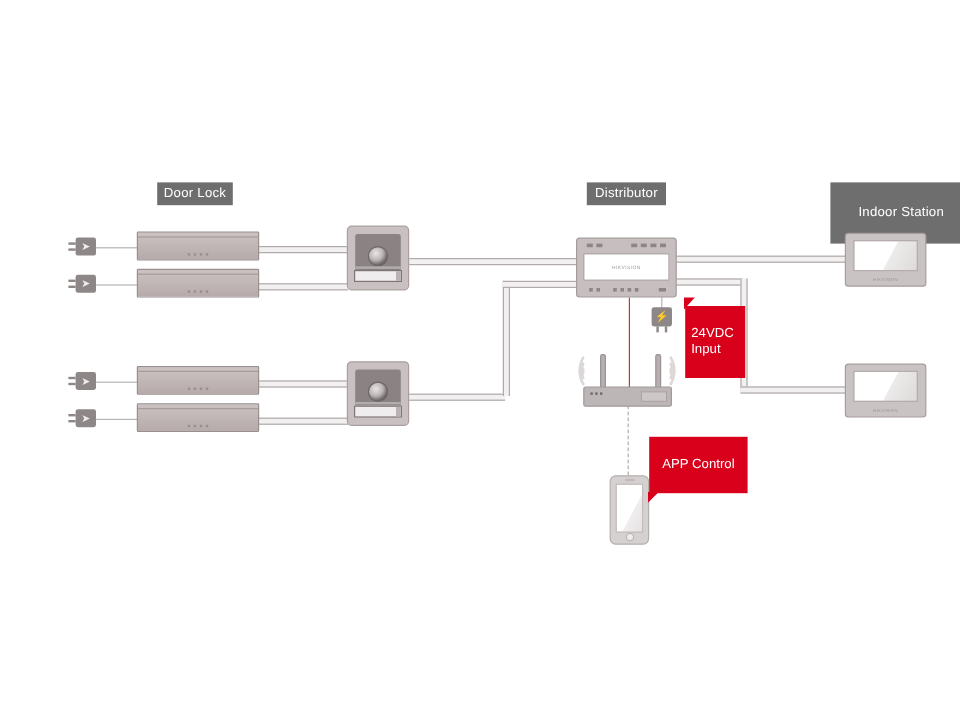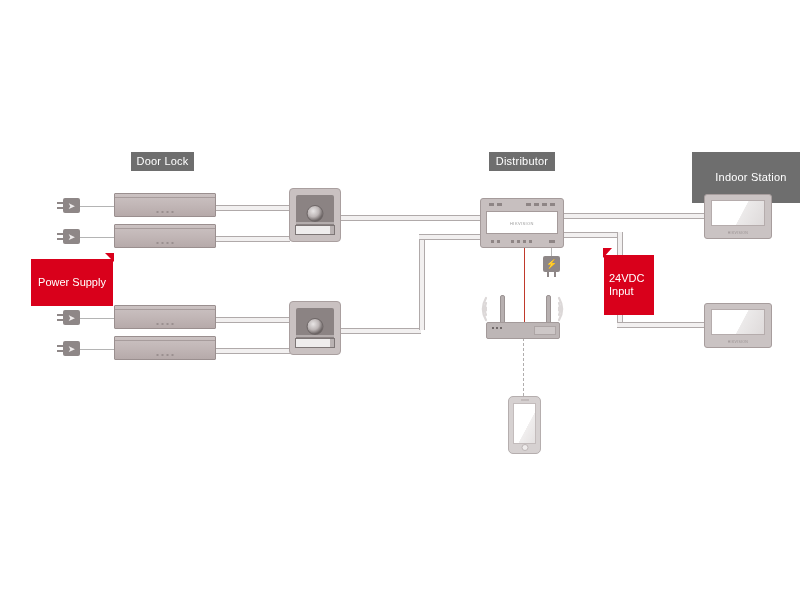--- a/index.html
+++ b/index.html
@@ -341,26 +341,26 @@
 
   <div class="shell monitor" style="left:704px;top:194px;width:68px;height:45px;">
     <span class="screen"></span>
     <span class="brand">HIKVISION</span>
   </div>
   <div class="shell monitor" style="left:704px;top:303px;width:68px;height:45px;">
     <span class="screen"></span>
     <span class="brand">HIKVISION</span>
   </div>
 
-  <div class="red" style="left:31px;top:259px;width:70px;padding:4px 6px;">
-    <span>Power Supply</span>
-    <span class="notch" style="right:-1px;top:-6px;border-left:9px solid transparent;border-right:0 solid transparent;border-top:9px solid #d9001b;"></span>
-  </div>
-
-  <div class="red" style="left:604px;top:255px;width:40px;padding:4px 5px;text-align:left;">
+
+  <div class="red" style="left:571px;top:255px;width:40px;padding:4px 5px;text-align:left;">
     <span>24VDC
 Input</span>
     <span class="notch" style="left:-1px;top:-7px;border-right:9px solid transparent;border-bottom:0;border-top:10px solid #d9001b;"></span>
   </div>
 
+  <div class="red" style="left:541px;top:364px;width:70px;padding:4px 6px;">
+    <span>APP Control</span>
+    <span class="notch" style="left:-1px;bottom:-8px;border-right:9px solid transparent;border-top:9px solid #d9001b;"></span>
+  </div>
 
 
 </div>
 
 </body></html>

